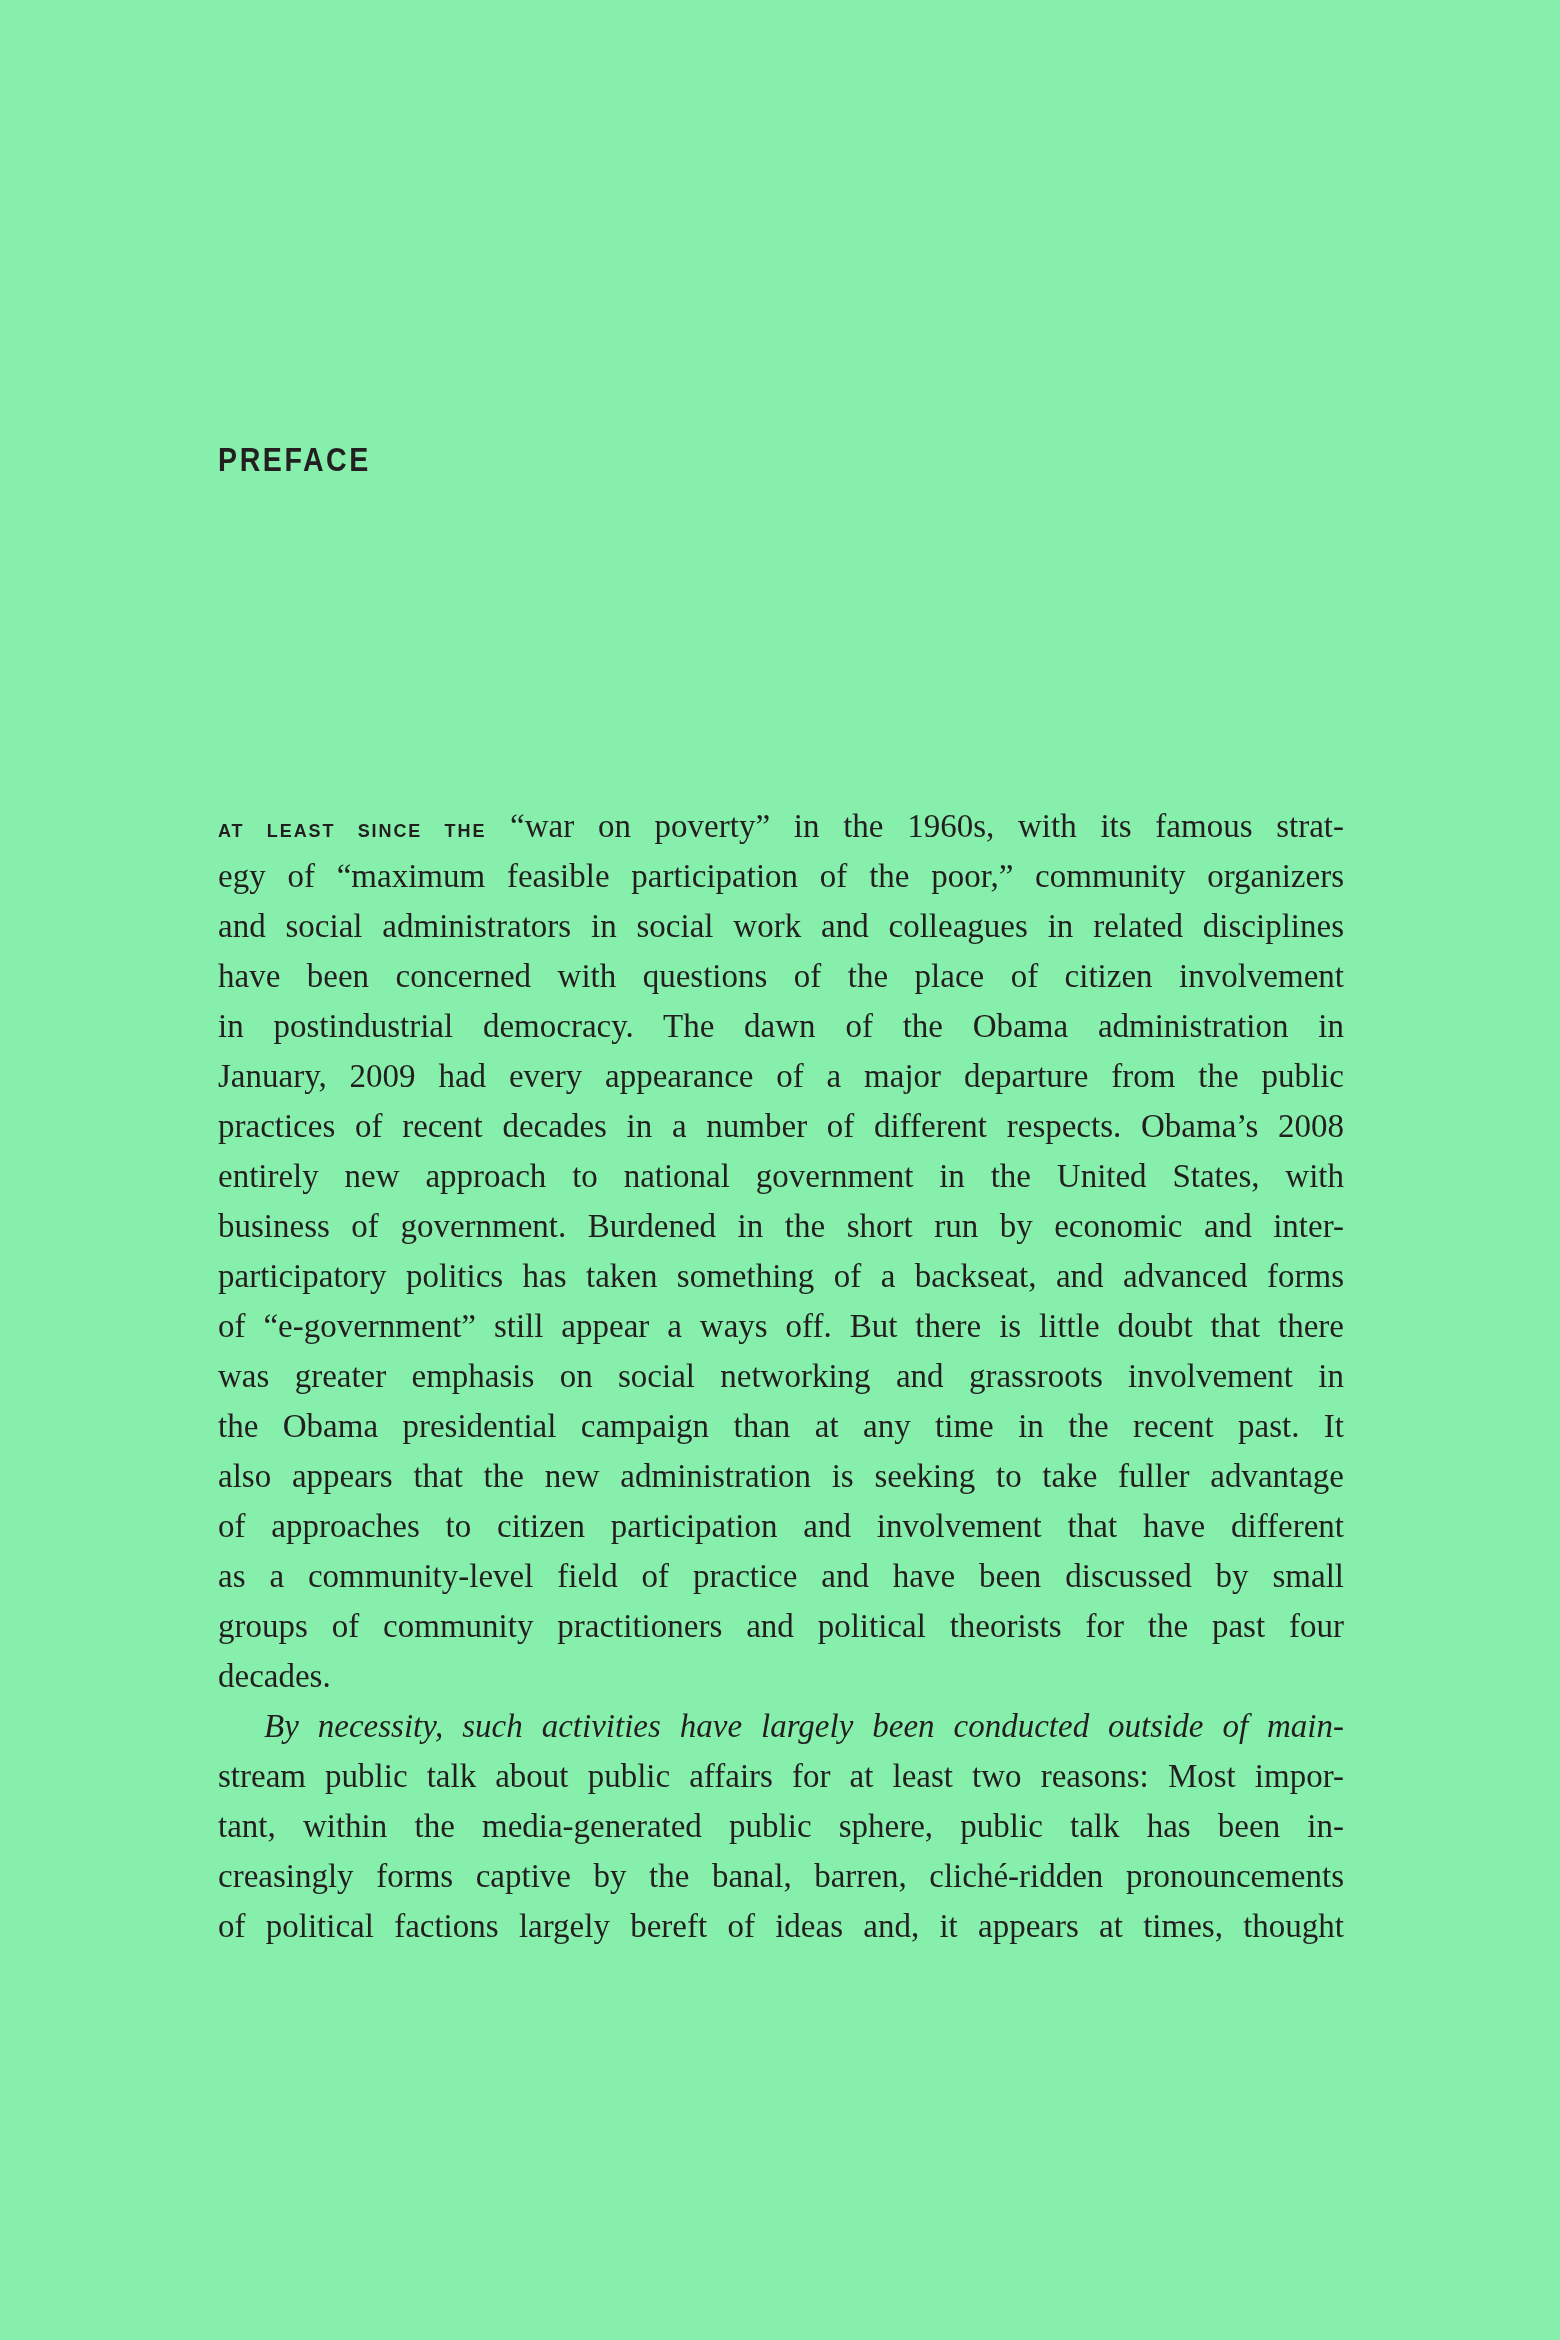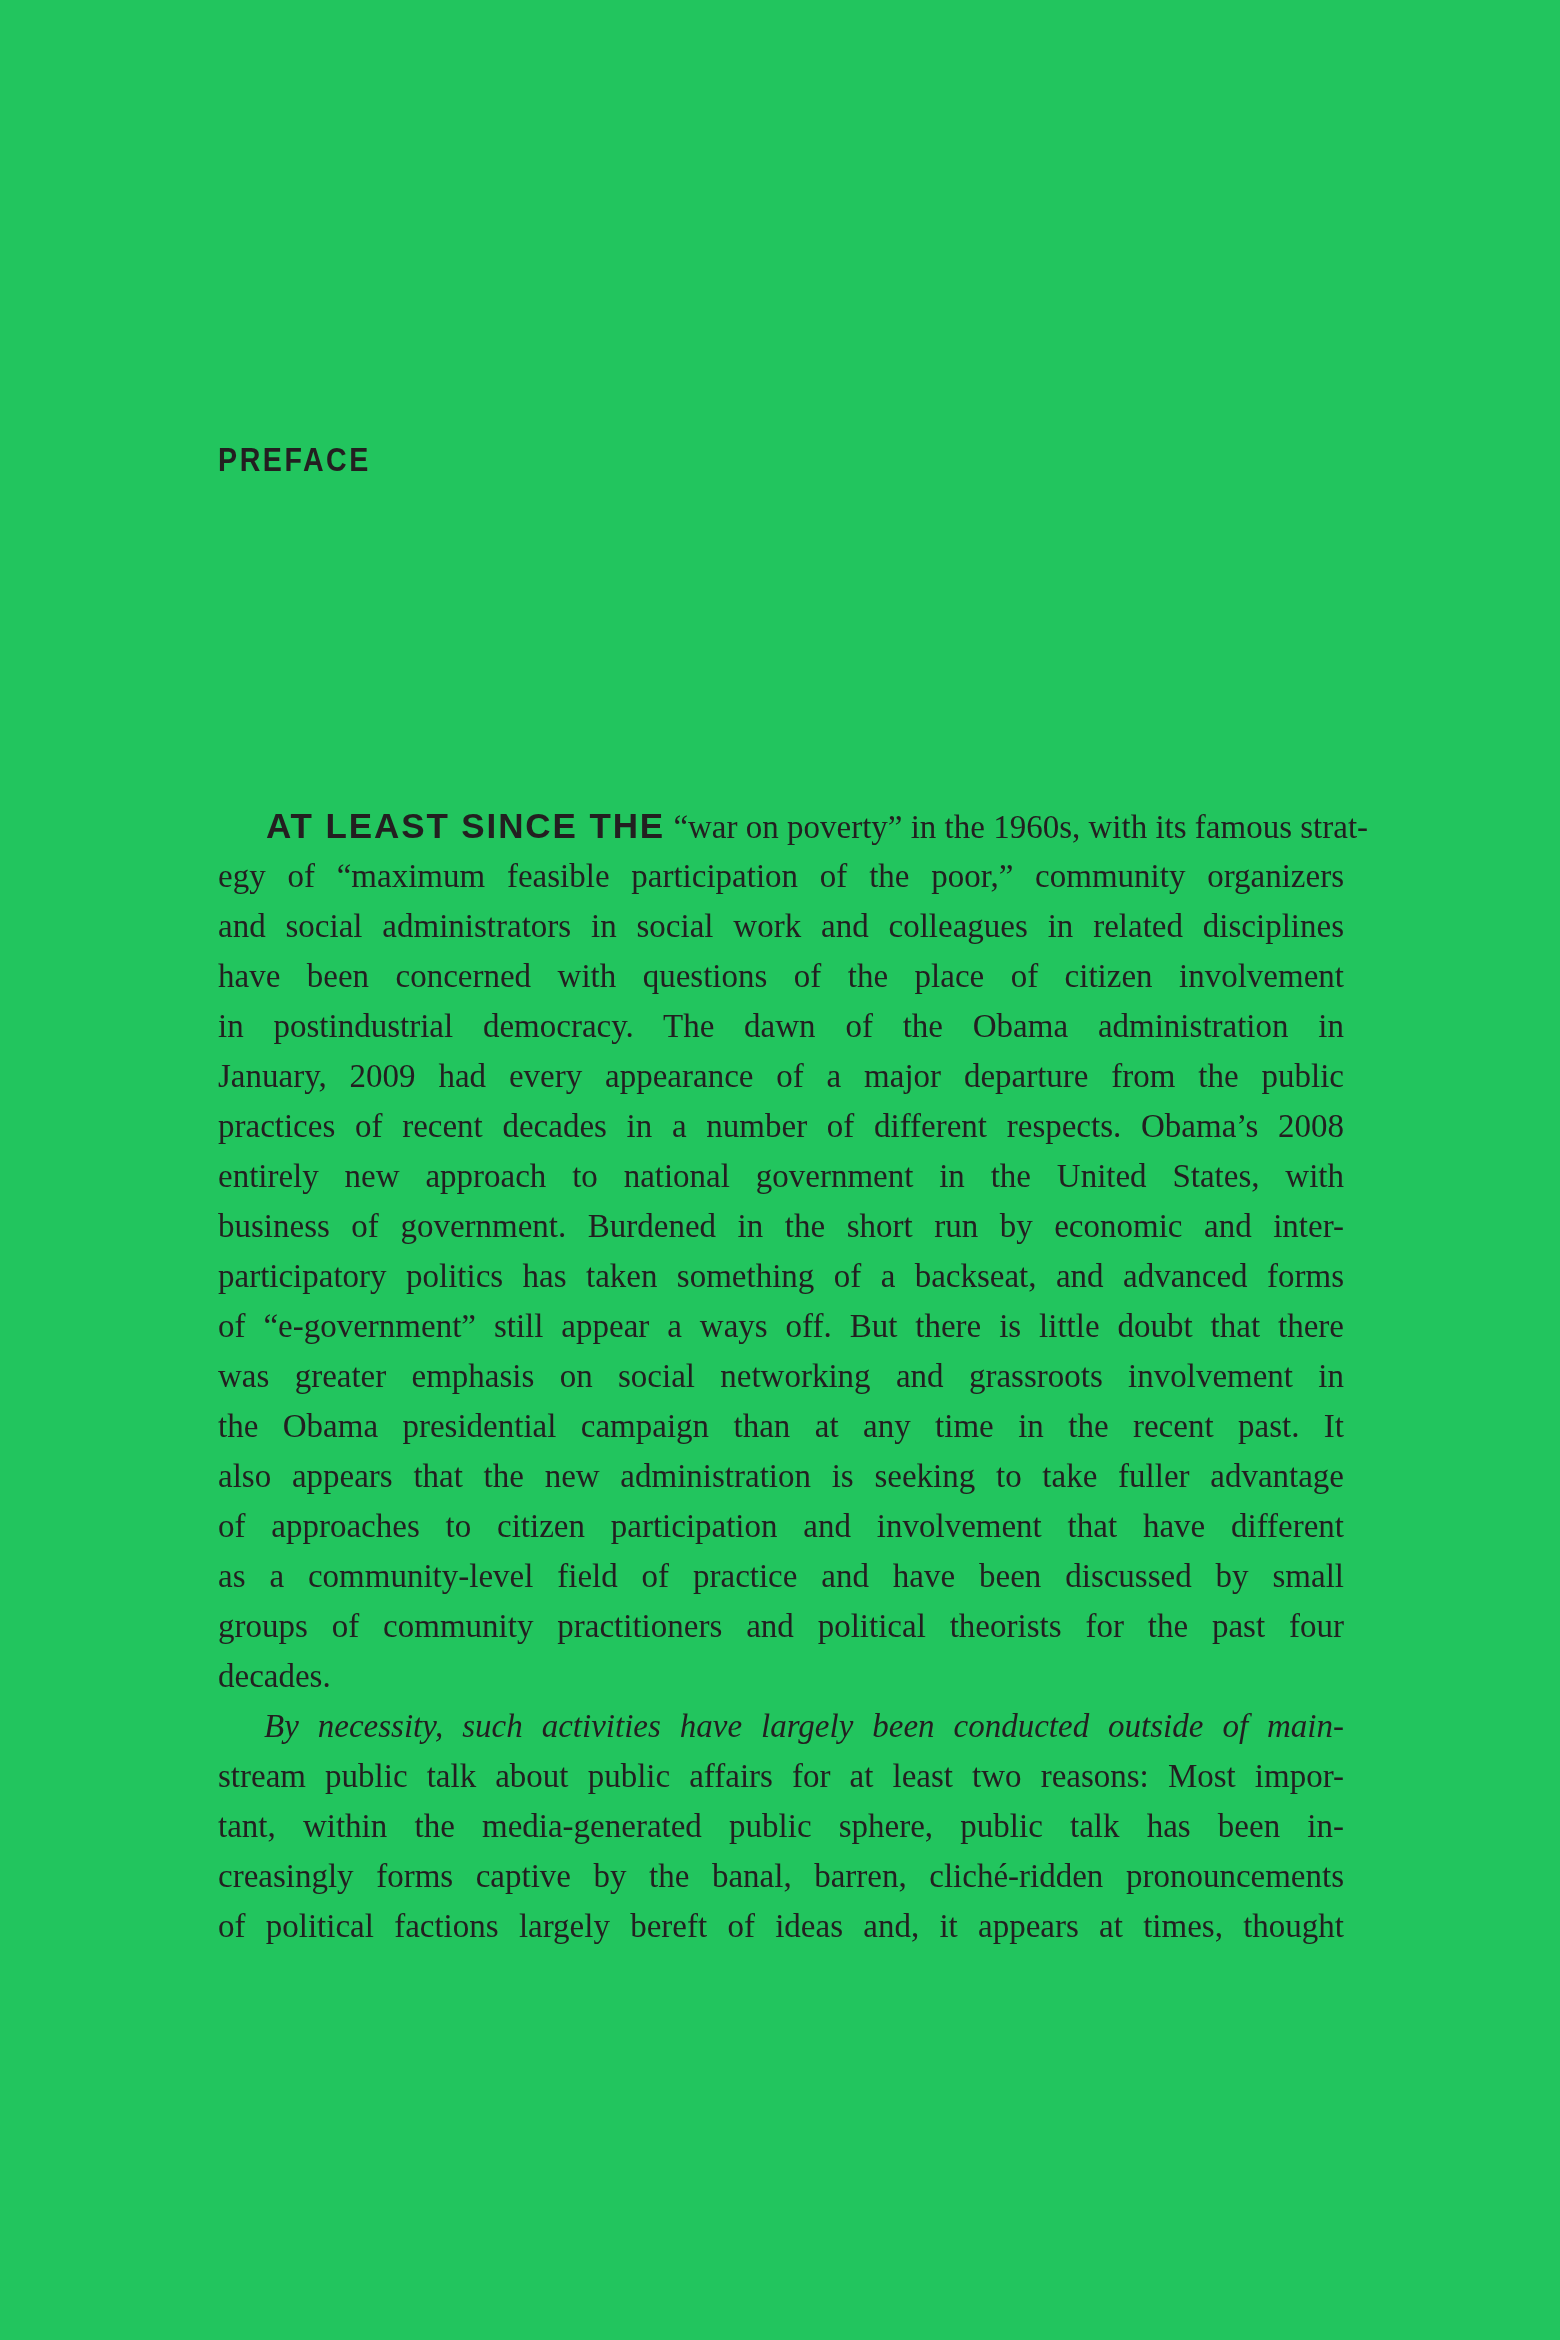--- a/index.html
+++ b/index.html
@@ -1,36 +1,36 @@
 <!DOCTYPE html>
 <html><head>
 <meta charset="utf-8">
 <style>
   html, body { margin: 0; padding: 0; background: #ffffff; }
   body { width: 1561px; height: 2341px; position: relative; overflow: hidden; }
-  .page { position: absolute; left: 0; top: 0; width: 1561px; height: 2341px; background: #22c55e; }
+  .page { position: absolute; left: 0; top: 0; width: 1561px; height: 2341px; background: #86efac; }
   .heading {
     position: absolute; left: 218px; top: 442px;
     font-family: "Liberation Sans", sans-serif; font-weight: bold;
     font-size: 32.5px; letter-spacing: 2.9px; color: #231f20;
     transform: scaleX(0.88); transform-origin: left top;
   }
   .body-text {
     position: absolute; left: 218px; top: 801px; width: 1126px;
     font-family: "Liberation Serif", serif; font-size: 33px; color: #231f20;
   }
   .line {
     height: 50px; line-height: 50px; white-space: nowrap;
     text-align: justify; text-align-last: justify;
   }
   .line.last { text-align-last: left; }
   .line.indent { padding-left: 46px; font-style: italic; }
   .lead-in {
     font-family: "Liberation Sans", sans-serif; font-weight: bold;
-    font-size: 35px; letter-spacing: 1.9px; margin-left: 48px;
+    font-size: 18px; letter-spacing: 1.9px;
   }
 </style>
 </head>
 <body>
 
 <div class="page">
   <div class="heading">PREFACE</div>
 
   <div class="body-text">
     <div>

